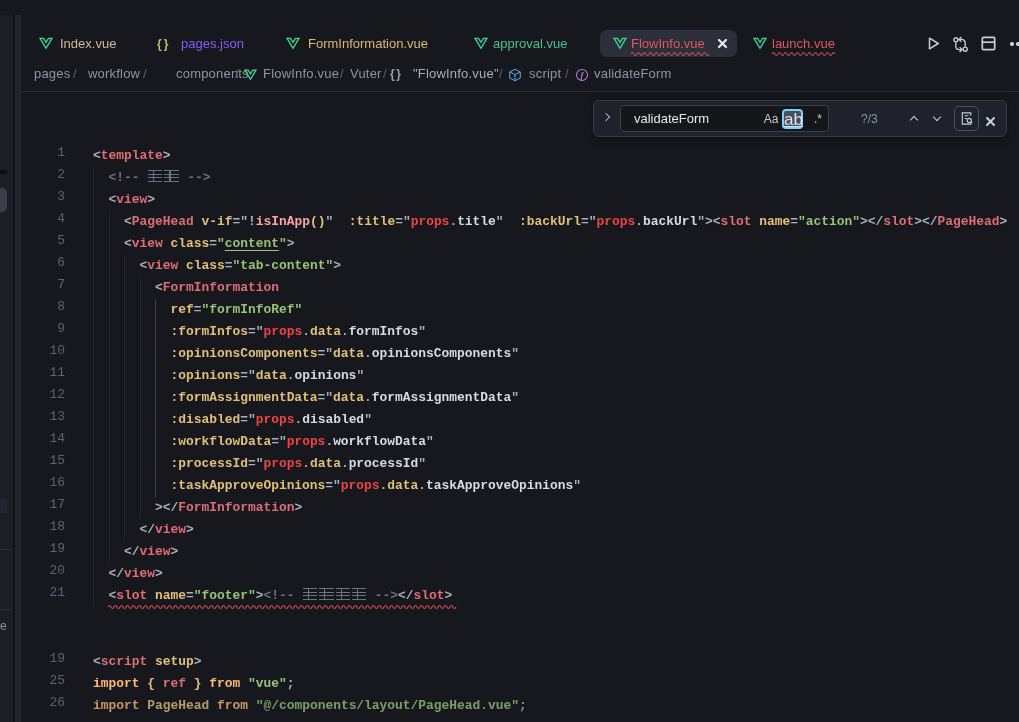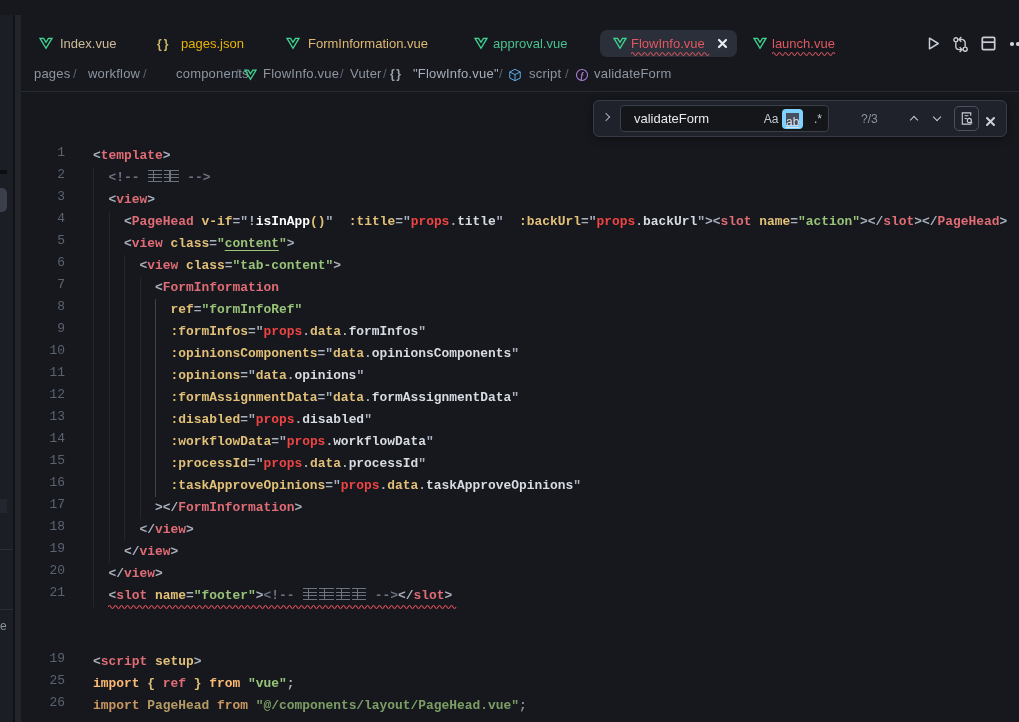--- a/index.html
+++ b/index.html
@@ -6,21 +6,21 @@
 #root{position:relative;width:1019px;height:722px}
 .abs{position:absolute}
 
 .ln{position:absolute;left:0;width:1019px;height:22px;line-height:22px;white-space:pre}
 .ln .num{position:absolute;left:21px;width:44px;text-align:right;
  font:400 12.92px "Liberation Mono",monospace;color:#5b6370}
 .ln .code{position:absolute;left:93px;font:700 12.92px/22px "Liberation Mono",monospace;color:#a9b1bf}
 .ln i{font-style:normal}
 .g{position:absolute;top:0;width:1px;height:22px;background:#23262e}
 i.p{color:#a9b1bf} i.t{color:#e06c75} i.a{color:#e2c078} i.s{color:#98c379}
-i.b{color:#ef4444} i.o{color:#ffffff} i.u{color:#fdba74} i.c{color:#6b7280} i.w{color:#d7dbe2}
+i.b{color:#ef4444} i.o{color:#fca5a5} i.u{color:#fdba74} i.c{color:#6b7280} i.w{color:#d7dbe2}
 .s u{text-decoration:underline;text-underline-offset:3px;text-decoration-thickness:1px}
 .dim{opacity:.78}
 .cj{display:inline-block;height:12px;margin:0 1px;vertical-align:-1px;
  background:
  linear-gradient(90deg,transparent 5px,var(--cc) 5px,var(--cc) 6.5px,transparent 6.5px),
  repeating-linear-gradient(180deg,var(--cc) 0,var(--cc) 1.2px,transparent 1.2px,transparent 3.6px)}
 
 .crumb{position:absolute;top:66px;height:16px;font-size:13px;color:#8d96a2;white-space:nowrap;letter-spacing:.2px}
 .slash{color:#596170}
 .tablab{position:absolute;top:36px;font-size:13px;white-space:nowrap}
@@ -68,21 +68,21 @@
 <div class="abs" style="left:0;top:499px;width:7px;height:14px;background:#23262e"></div>
 <div class="abs" style="left:0;top:549px;width:13px;height:1px;background:#2b2f37"></div>
 <div class="abs" style="left:0;top:609px;width:13px;height:1px;background:#2b2f37"></div>
 <div class="abs" style="left:0;top:619px;font-size:12px;color:#8b939e">e</div>
 
 <svg class="abs" style="left:39px;top:36px" width="14" height="14" viewBox="0 0 24 24">
  <path d="M1.8 4 L7.8 4 L12 10.8 L16.2 4 L22.2 4 L12 21 Z" fill="none" stroke="#3ed692" stroke-width="2.3"></path>
     </svg>
 <span class="tablab" style="left:60px;color:#cfbb99">Index.vue</span>
 <span class="tablab" style="left:157px;color:#cdb96a;font-weight:700;letter-spacing:2px;font-size:12px;top:37px">{}</span>
-<span class="tablab" style="left:181px;color:#eab308">pages.json</span>
+<span class="tablab" style="left:181px;color:#8b5cf6">pages.json</span>
 <svg class="abs" style="left:286px;top:36px" width="14" height="14" viewBox="0 0 24 24">
  <path d="M1.8 4 L7.8 4 L12 10.8 L16.2 4 L22.2 4 L12 21 Z" fill="none" stroke="#3ed692" stroke-width="2.3"></path>
     </svg>
 <span class="tablab" style="left:308px;color:#deb874">FormInformation.vue</span>
 <svg class="abs" style="left:474px;top:36px" width="14" height="14" viewBox="0 0 24 24">
  <path d="M1.8 4 L7.8 4 L12 10.8 L16.2 4 L22.2 4 L12 21 Z" fill="none" stroke="#3ed692" stroke-width="2.3"></path>
     </svg>
 <span class="tablab" style="left:493px;color:#49c08e">approval.vue</span>
 
 <div class="abs" style="left:600px;top:30px;width:137px;height:27px;background:#2b2f39;border-radius:7px"></div>
@@ -149,21 +149,21 @@
  <circle cx="8" cy="8" r="6.3" fill="none" stroke="#b180d7" stroke-width="1.2"></circle>
  <text x="8" y="11.2" text-anchor="middle" font-family="Liberation Serif" font-style="italic" font-weight="bold" font-size="10px" fill="#b180d7">f</text>
     </svg>
 <span class="crumb" style="left:594px">validateForm</span>
 
 <div class="abs" style="left:593px;top:100px;width:414px;height:37px;background:#1f222a;border:1px solid #363b45;border-radius:6px;box-shadow:0 2px 8px rgba(0,0,0,.45)">
   <div class="chev" style="left:9px;top:13px;transform:rotate(45deg)"></div>
   <div class="abs" style="left:26px;top:4px;width:209px;height:27px;background:#141619;border:1px solid #3a4049;border-radius:4px">
     <div class="abs" style="left:13px;top:5px;font-size:13px;color:#e6e9ee">validateForm</div>
     <div class="abs" style="left:139px;top:4px;width:22px;height:18px;color:#c3c9d3;font-size:12px;text-align:center;line-height:18px">Aa</div>
-    <div class="abs" style="left:161px;top:3px;width:21px;height:20px;background:#474e5d;border:4px solid #7dd3fc;border-radius:4px;color:#dde1e8;font-size:12px;text-align:center;line-height:18px"><u>ab</u></div>
+    <div class="abs" style="left:161px;top:3px;width:21px;height:20px;background:#474e5d;border:2px solid #7dd3fc;border-radius:4px;color:#dde1e8;font-size:17px;text-align:center;line-height:18px"><u>ab</u></div>
     <div class="abs" style="left:186px;top:4px;width:22px;height:18px;color:#c3c9d3;font-size:12px;text-align:center;line-height:18px">.*</div>
   </div>
   <div class="abs" style="left:267px;top:11px;font-size:12px;color:#8d949f">?/3</div>
   <div class="chev" style="left:317px;top:16px;transform:rotate(-45deg);border-color:#c8cdd6"></div>
   <div class="chev" style="left:340px;top:13px;transform:rotate(135deg);border-color:#c8cdd6"></div>
   <div class="abs" style="left:360px;top:5px;width:25px;height:25px;border:1px solid #4a5160;border-radius:5px">
     <svg style="position:absolute;left:4px;top:4px" width="15" height="15" viewBox="0 0 16 16" fill="none" stroke="#c8cdd6" stroke-width="1.2">
       <path d="M12.5 5 L12.5 2 L3.5 2 L3.5 14 L12.5 14 L12.5 13"></path>
       <path d="M6 5 L10 5 M6 8 L8.5 8"></path>
       <circle cx="11" cy="10" r="2.2"></circle>

